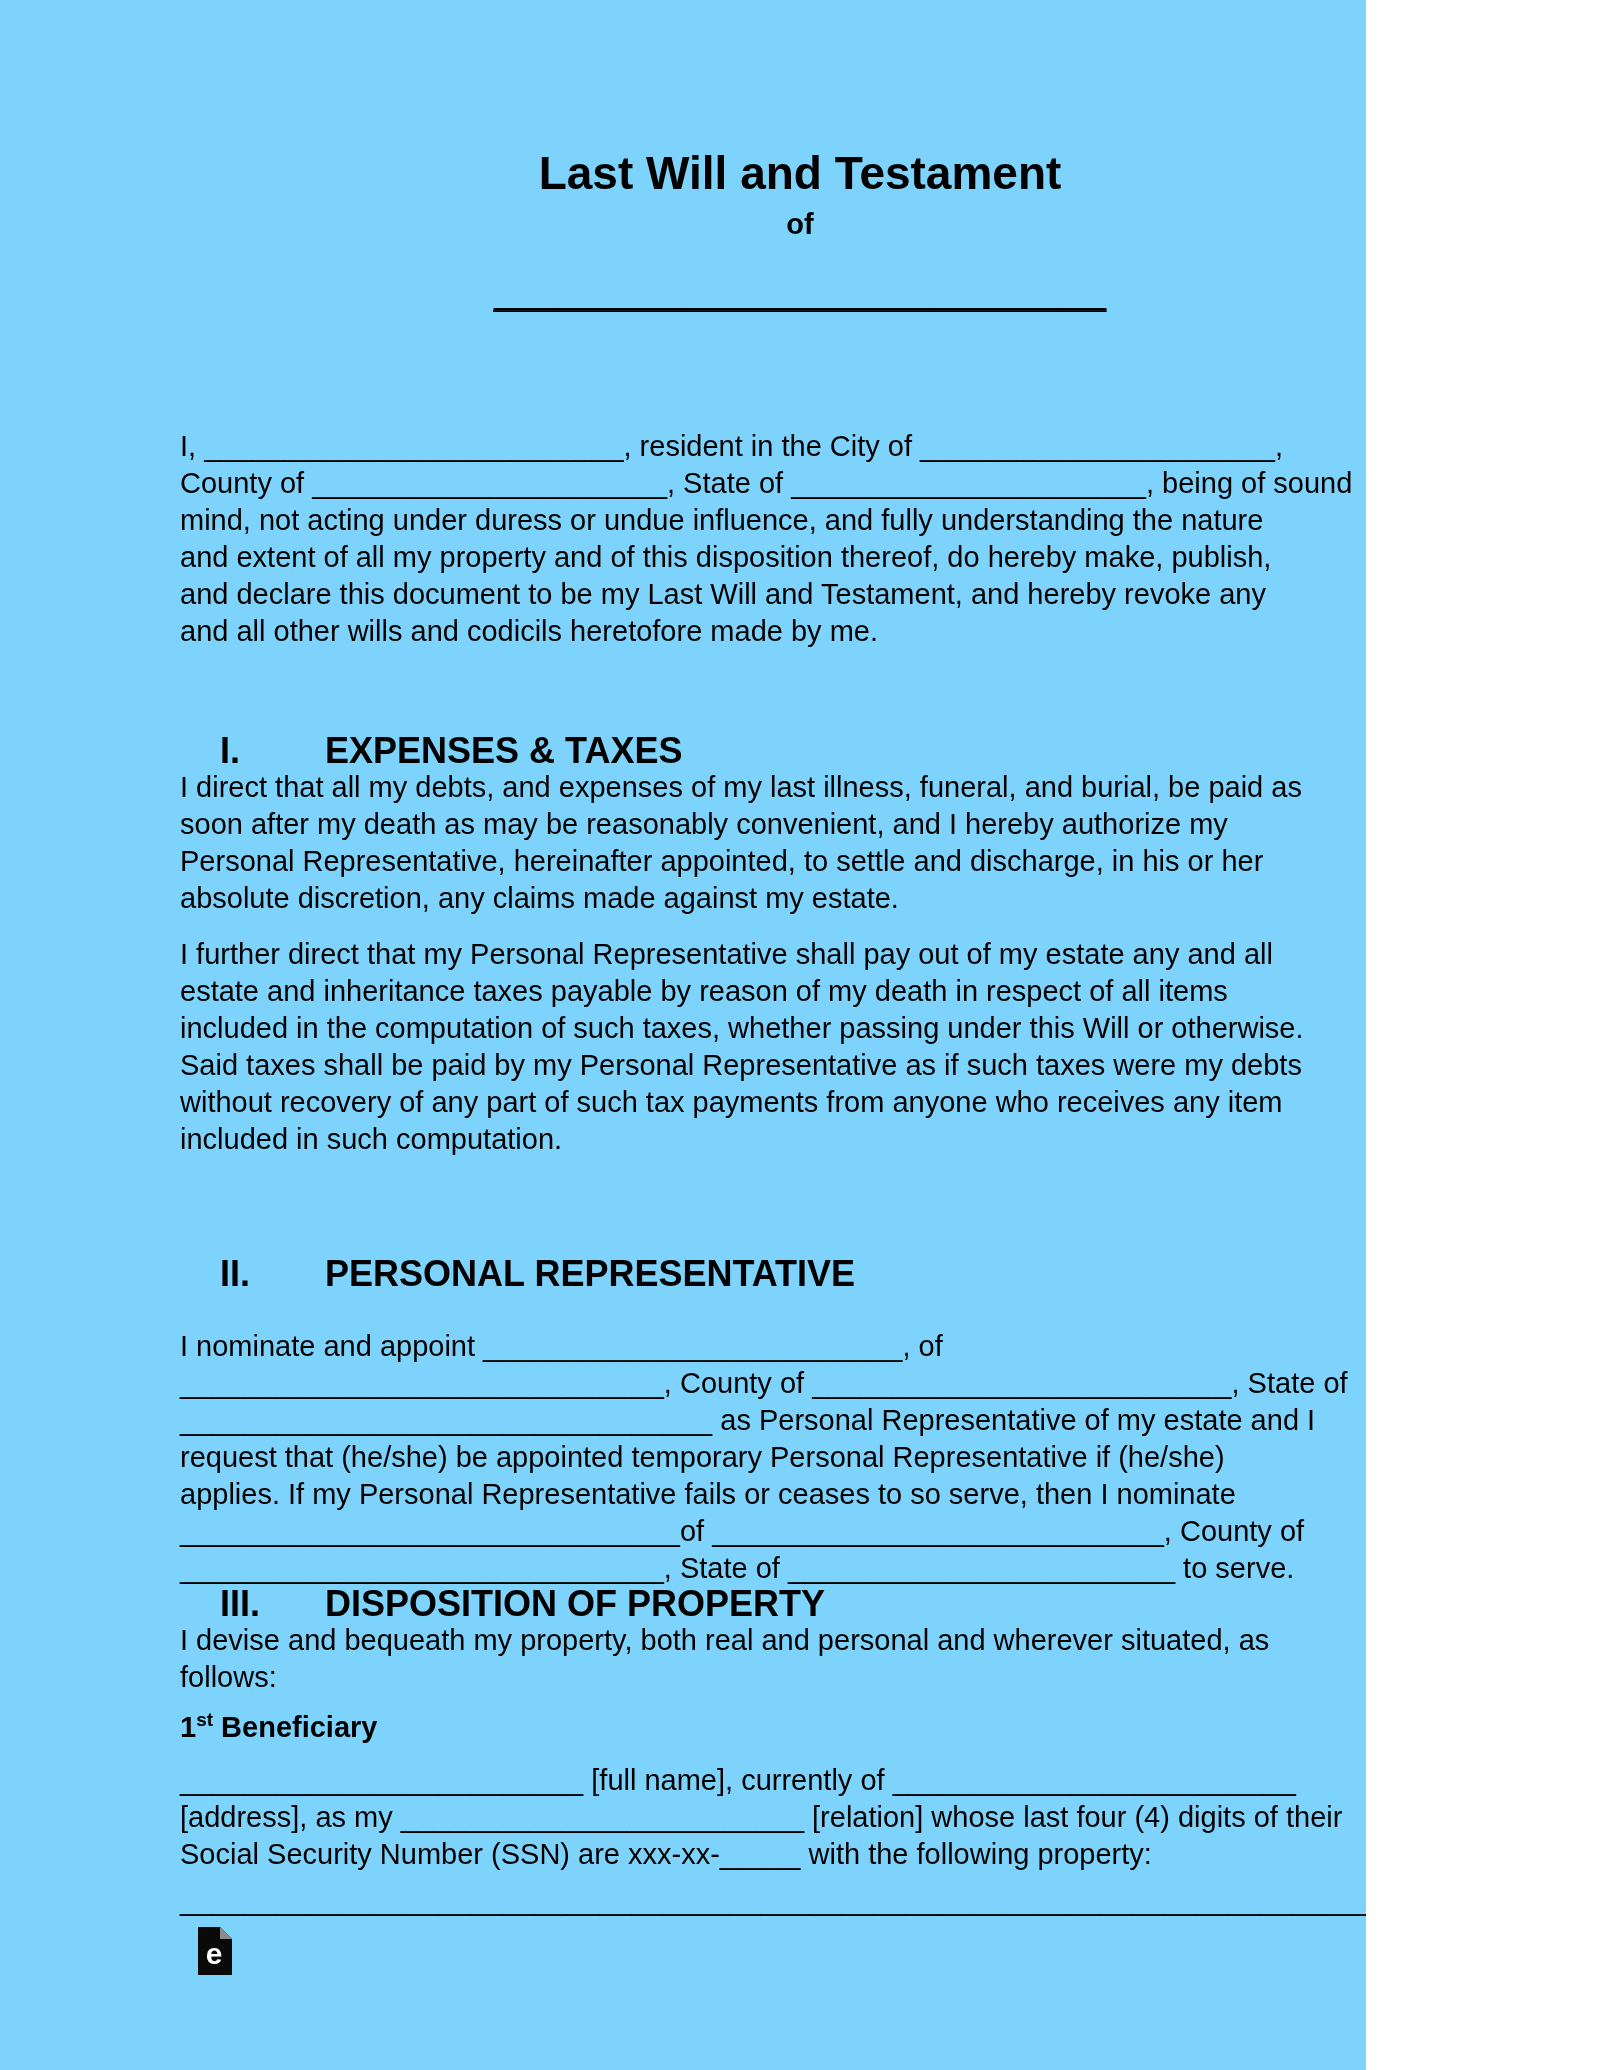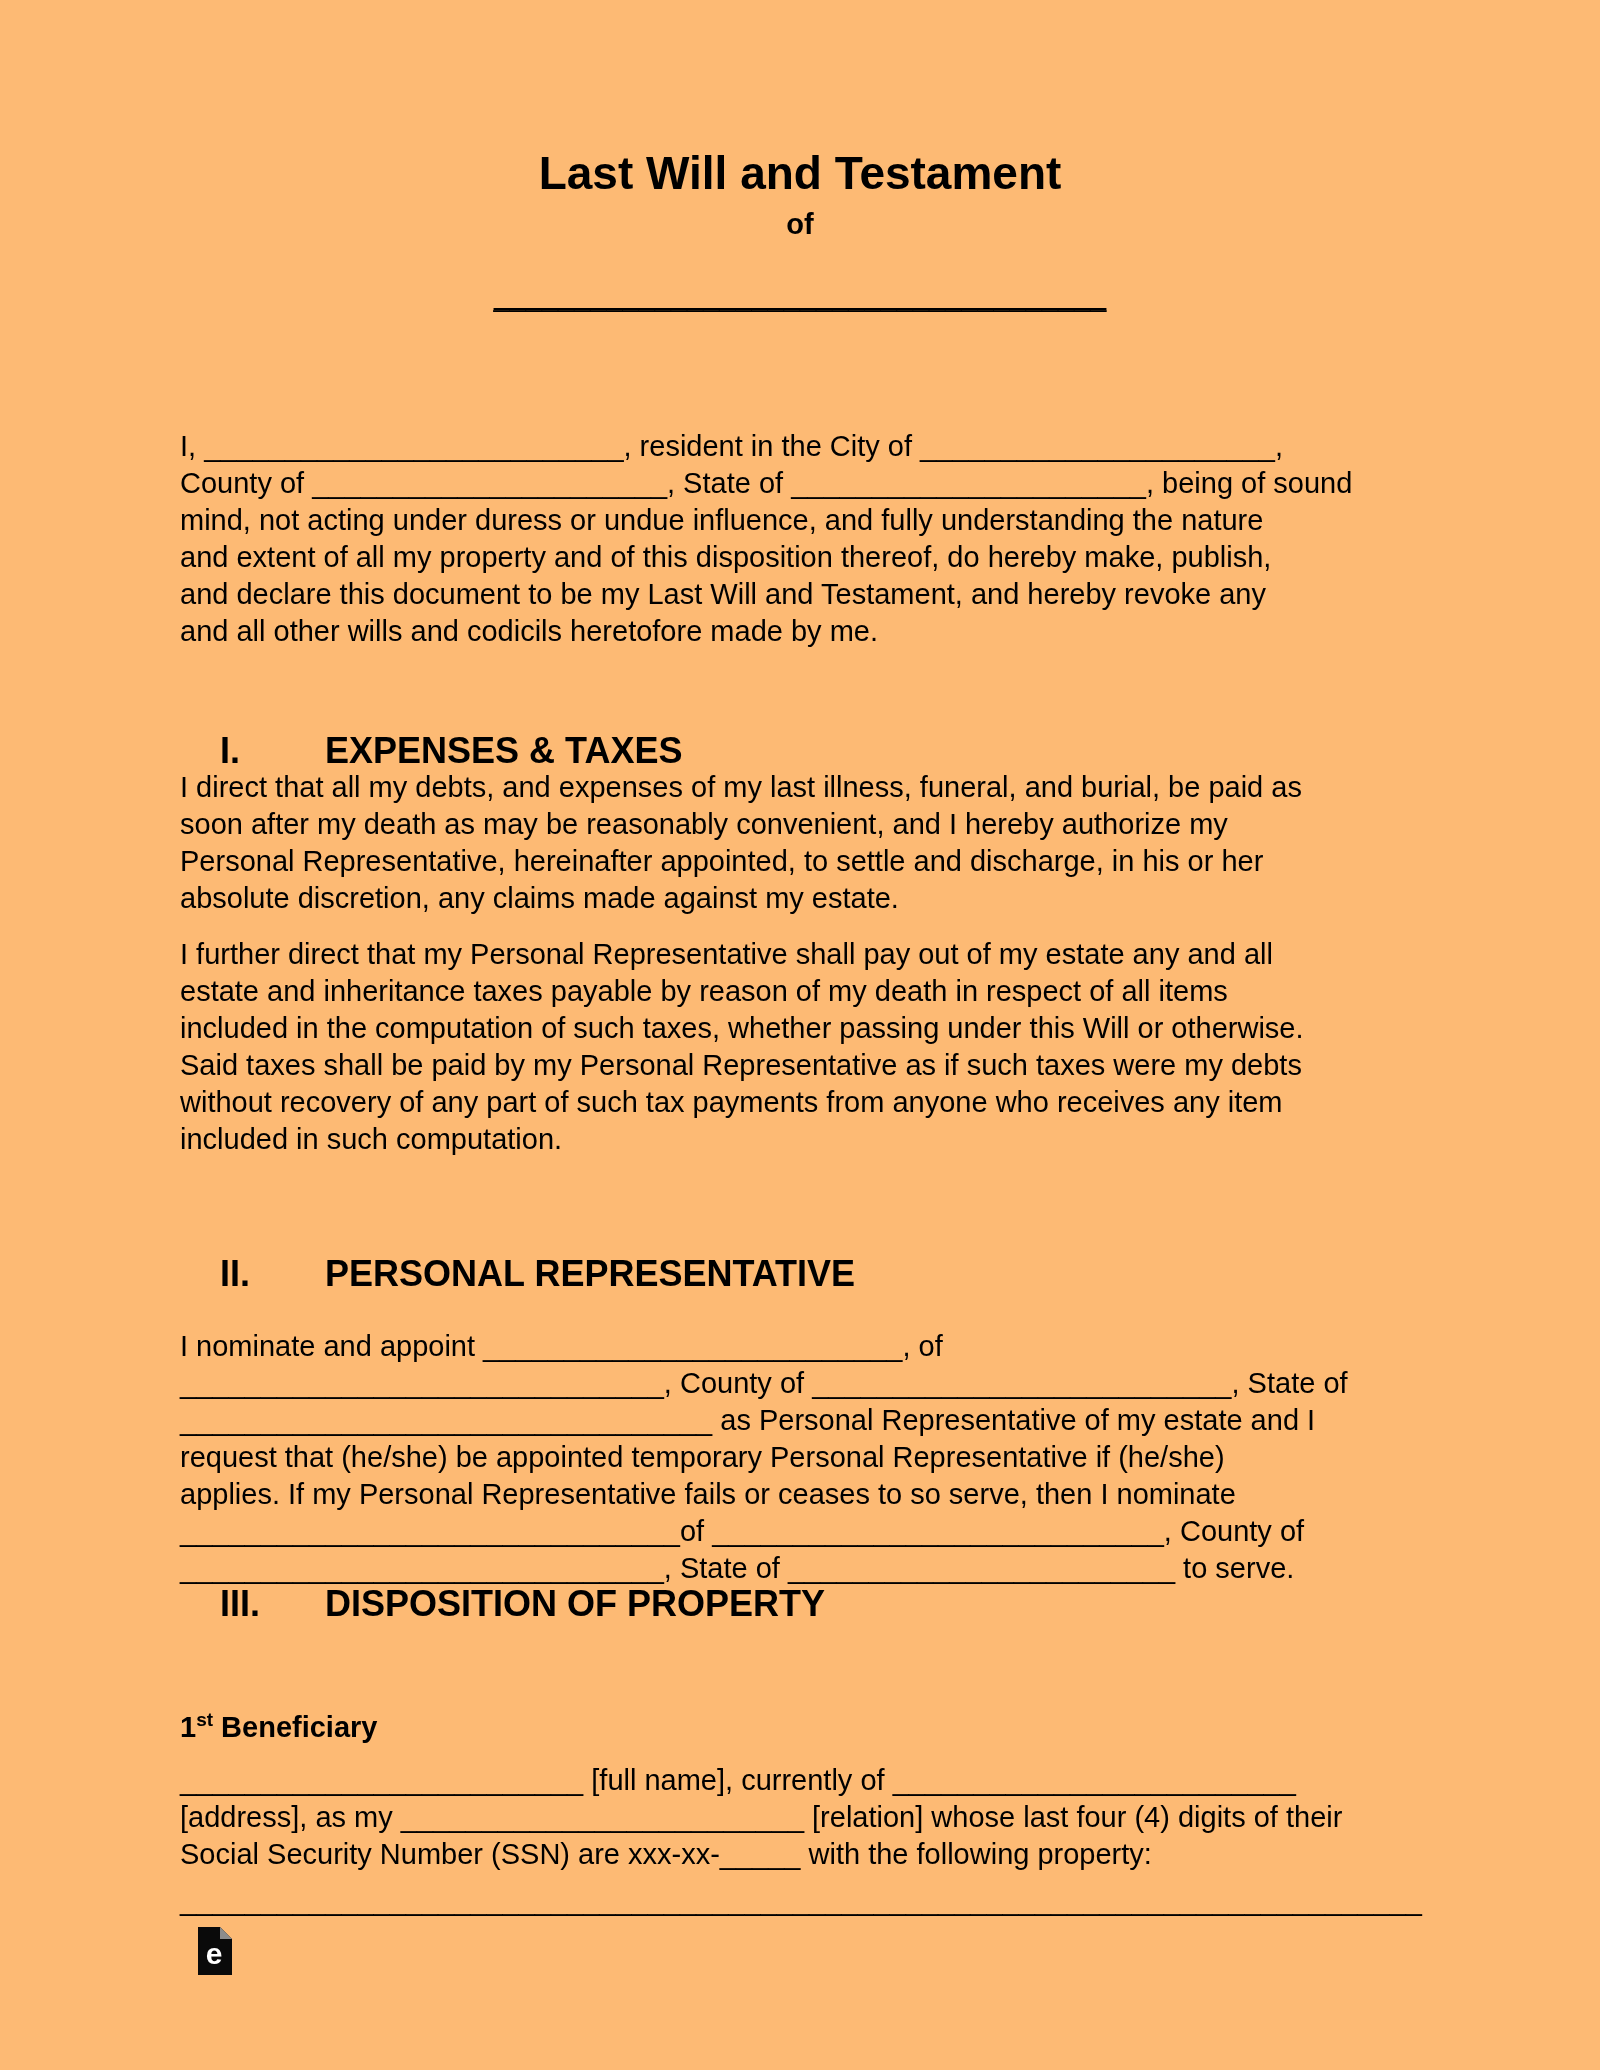--- a/index.html
+++ b/index.html
@@ -2,23 +2,23 @@
 <html><head>
 <meta charset="utf-8">
 <style>
   html, body {
     margin: 0;
     padding: 0;
     background: #ffffff;
   }
   .page {
     position: relative;
-    width: 1600px;
+    width: 1366px;
     height: 2070px;
-    background: #fdba74;
+    background: #7dd3fc;
     font-family: "Liberation Sans", "DejaVu Sans", sans-serif;
     color: #000000;
     overflow: hidden;
   }
   .abs { position: absolute; left: 180px; width: 1260px; }
   .title {
     top: 148px;
     text-align: center;
     font-size: 46px;
     font-weight: bold;
@@ -121,20 +121,22 @@
 _________________________________ as Personal Representative of my estate and I
 request that (he/she) be appointed temporary Personal Representative if (he/she)
 applies. If my Personal Representative fails or ceases to so serve, then I nominate
 _______________________________of ____________________________, County of
 ______________________________, State of ________________________ to serve.</div>
 
   <div class="abs heading" style="top:1548px">
     <span class="sec-num">III.</span><span>DISPOSITION OF PROPERTY</span>
   </div>
 
+  <div class="abs para" style="top:1622px">I devise and bequeath my property, both real and personal and wherever situated, as
+follows:</div>
 
   <div class="abs benef-heading" style="top:1709px">
     <span>1</span><sup>st</sup><span> Beneficiary</span>
   </div>
 
   <div class="abs para" style="top:1762px">_________________________ [full name], currently of _________________________
 [address], as my _________________________ [relation] whose last four (4) digits of their
 Social Security Number (SSN) are xxx-xx-_____ with the following property:</div>
 
   <div class="abs footer-line" style="top:1882px">_____________________________________________________________________________</div>

